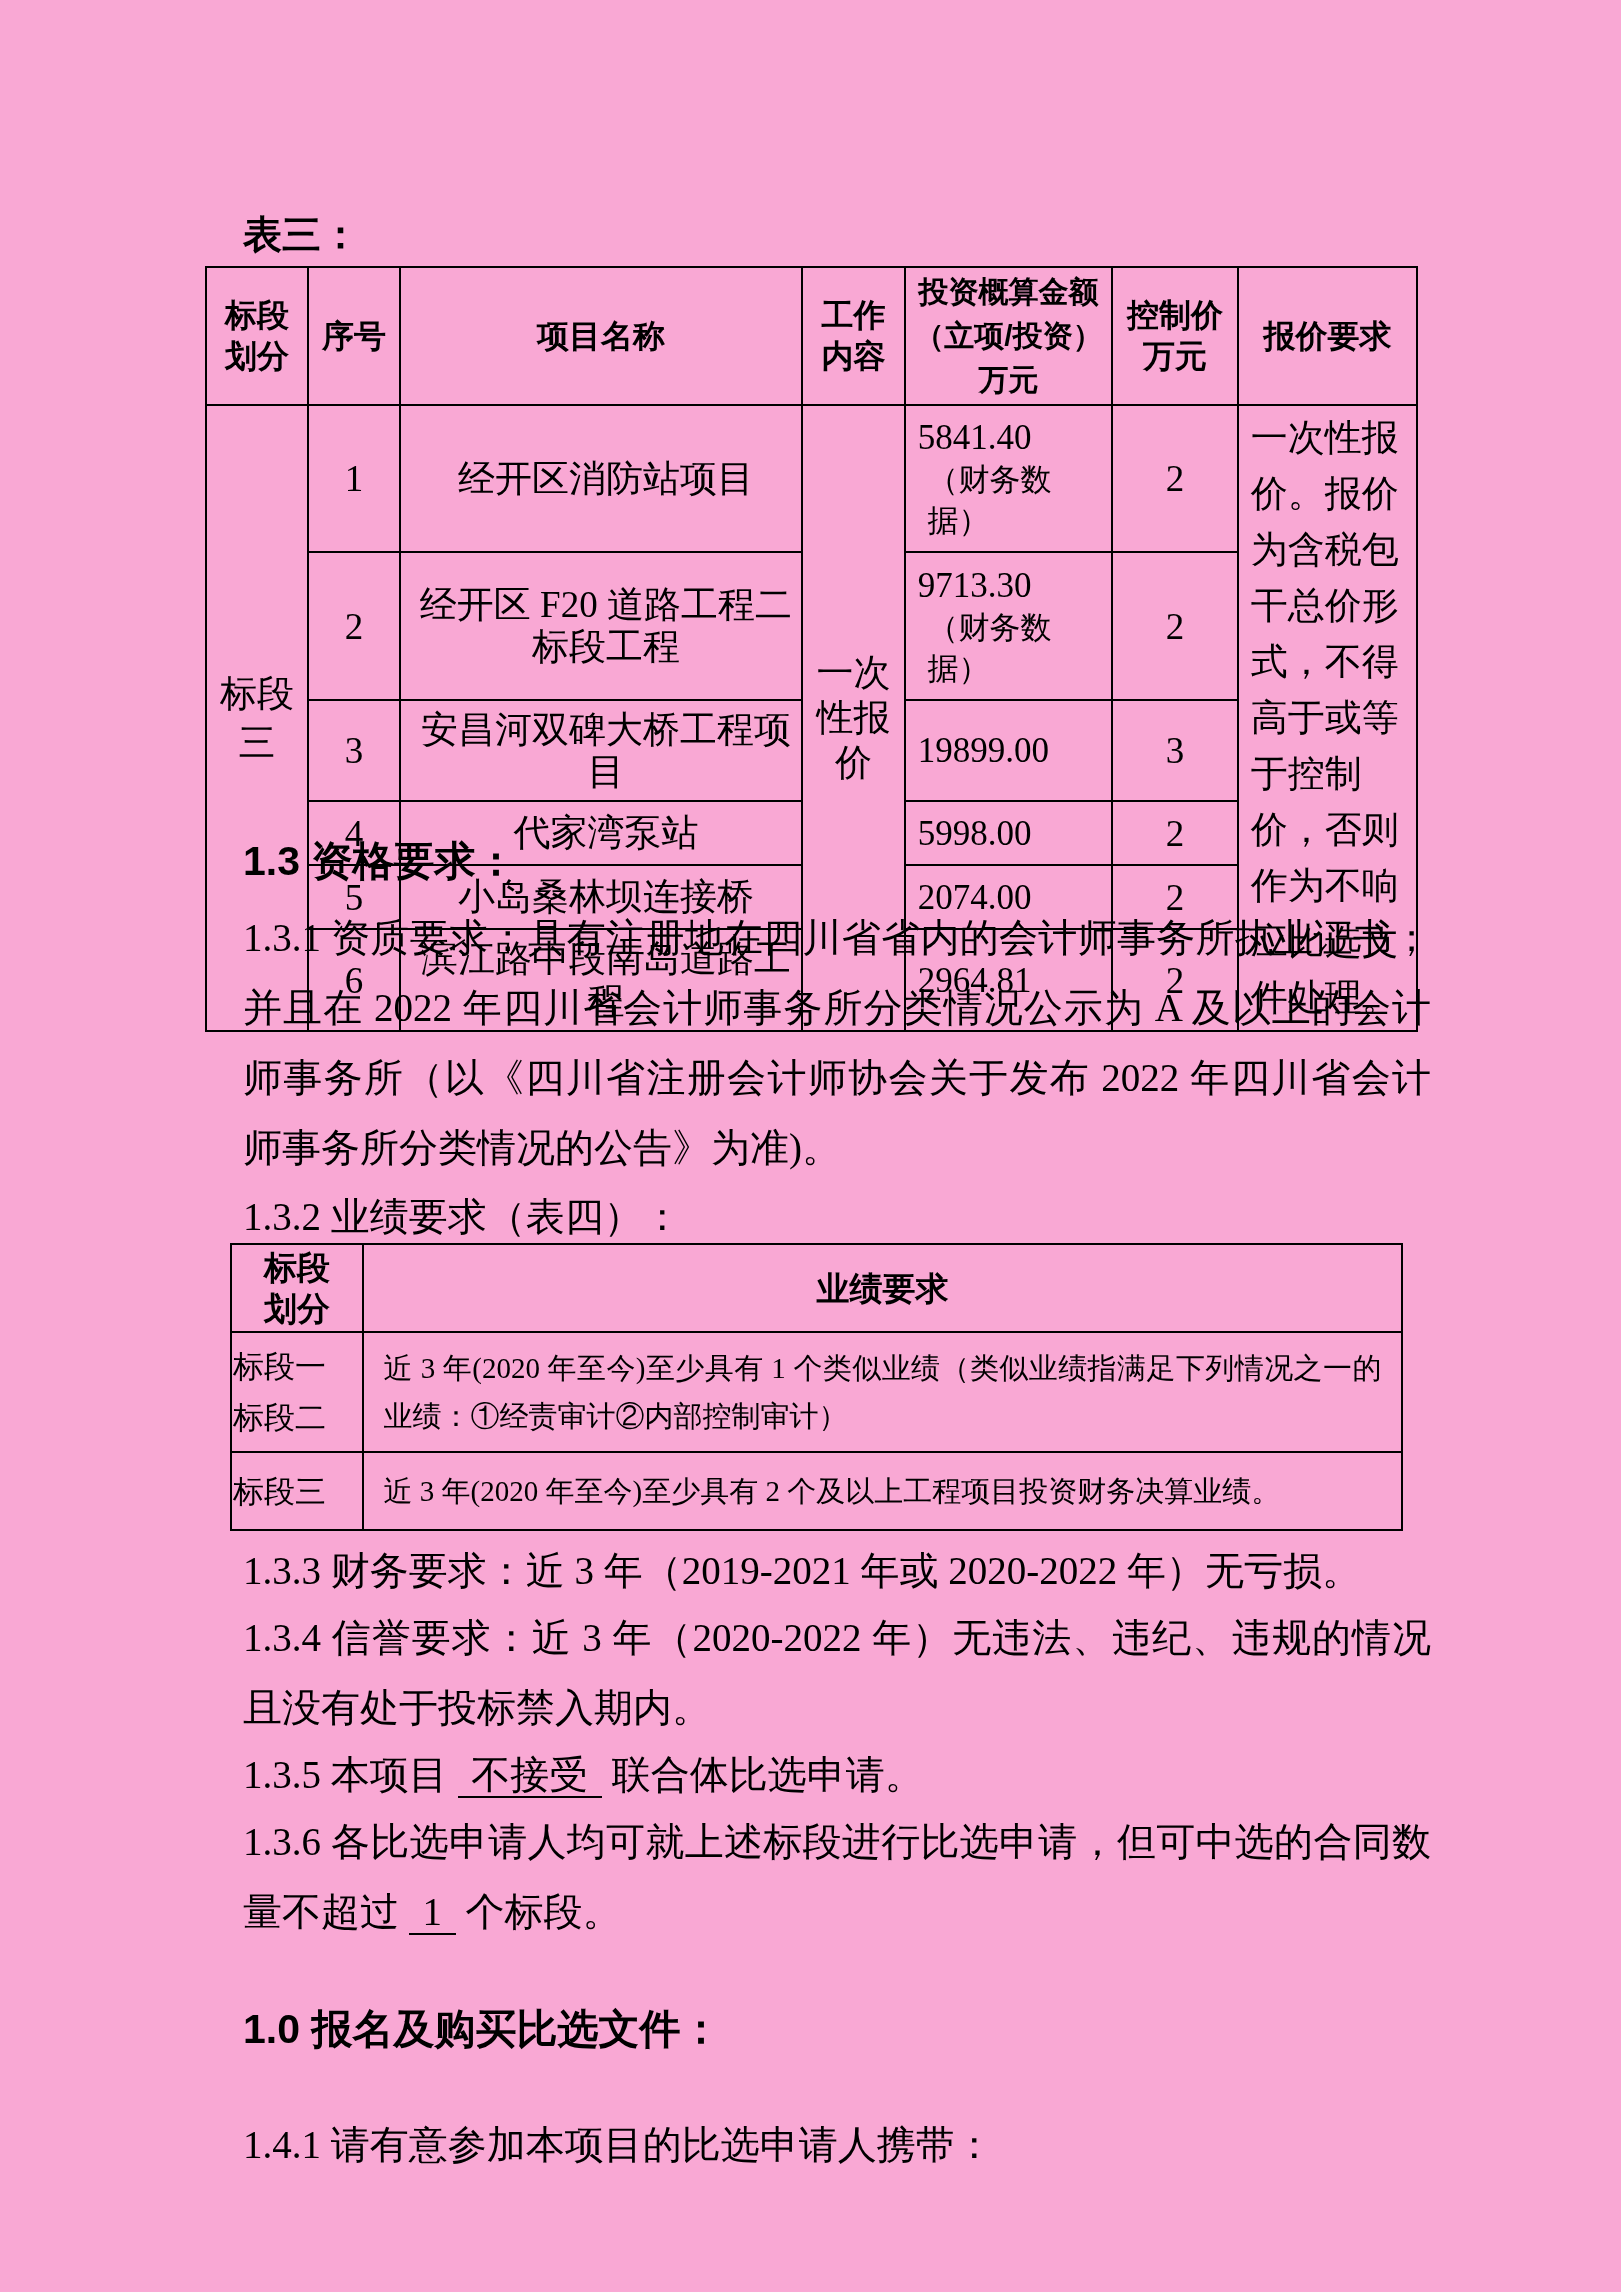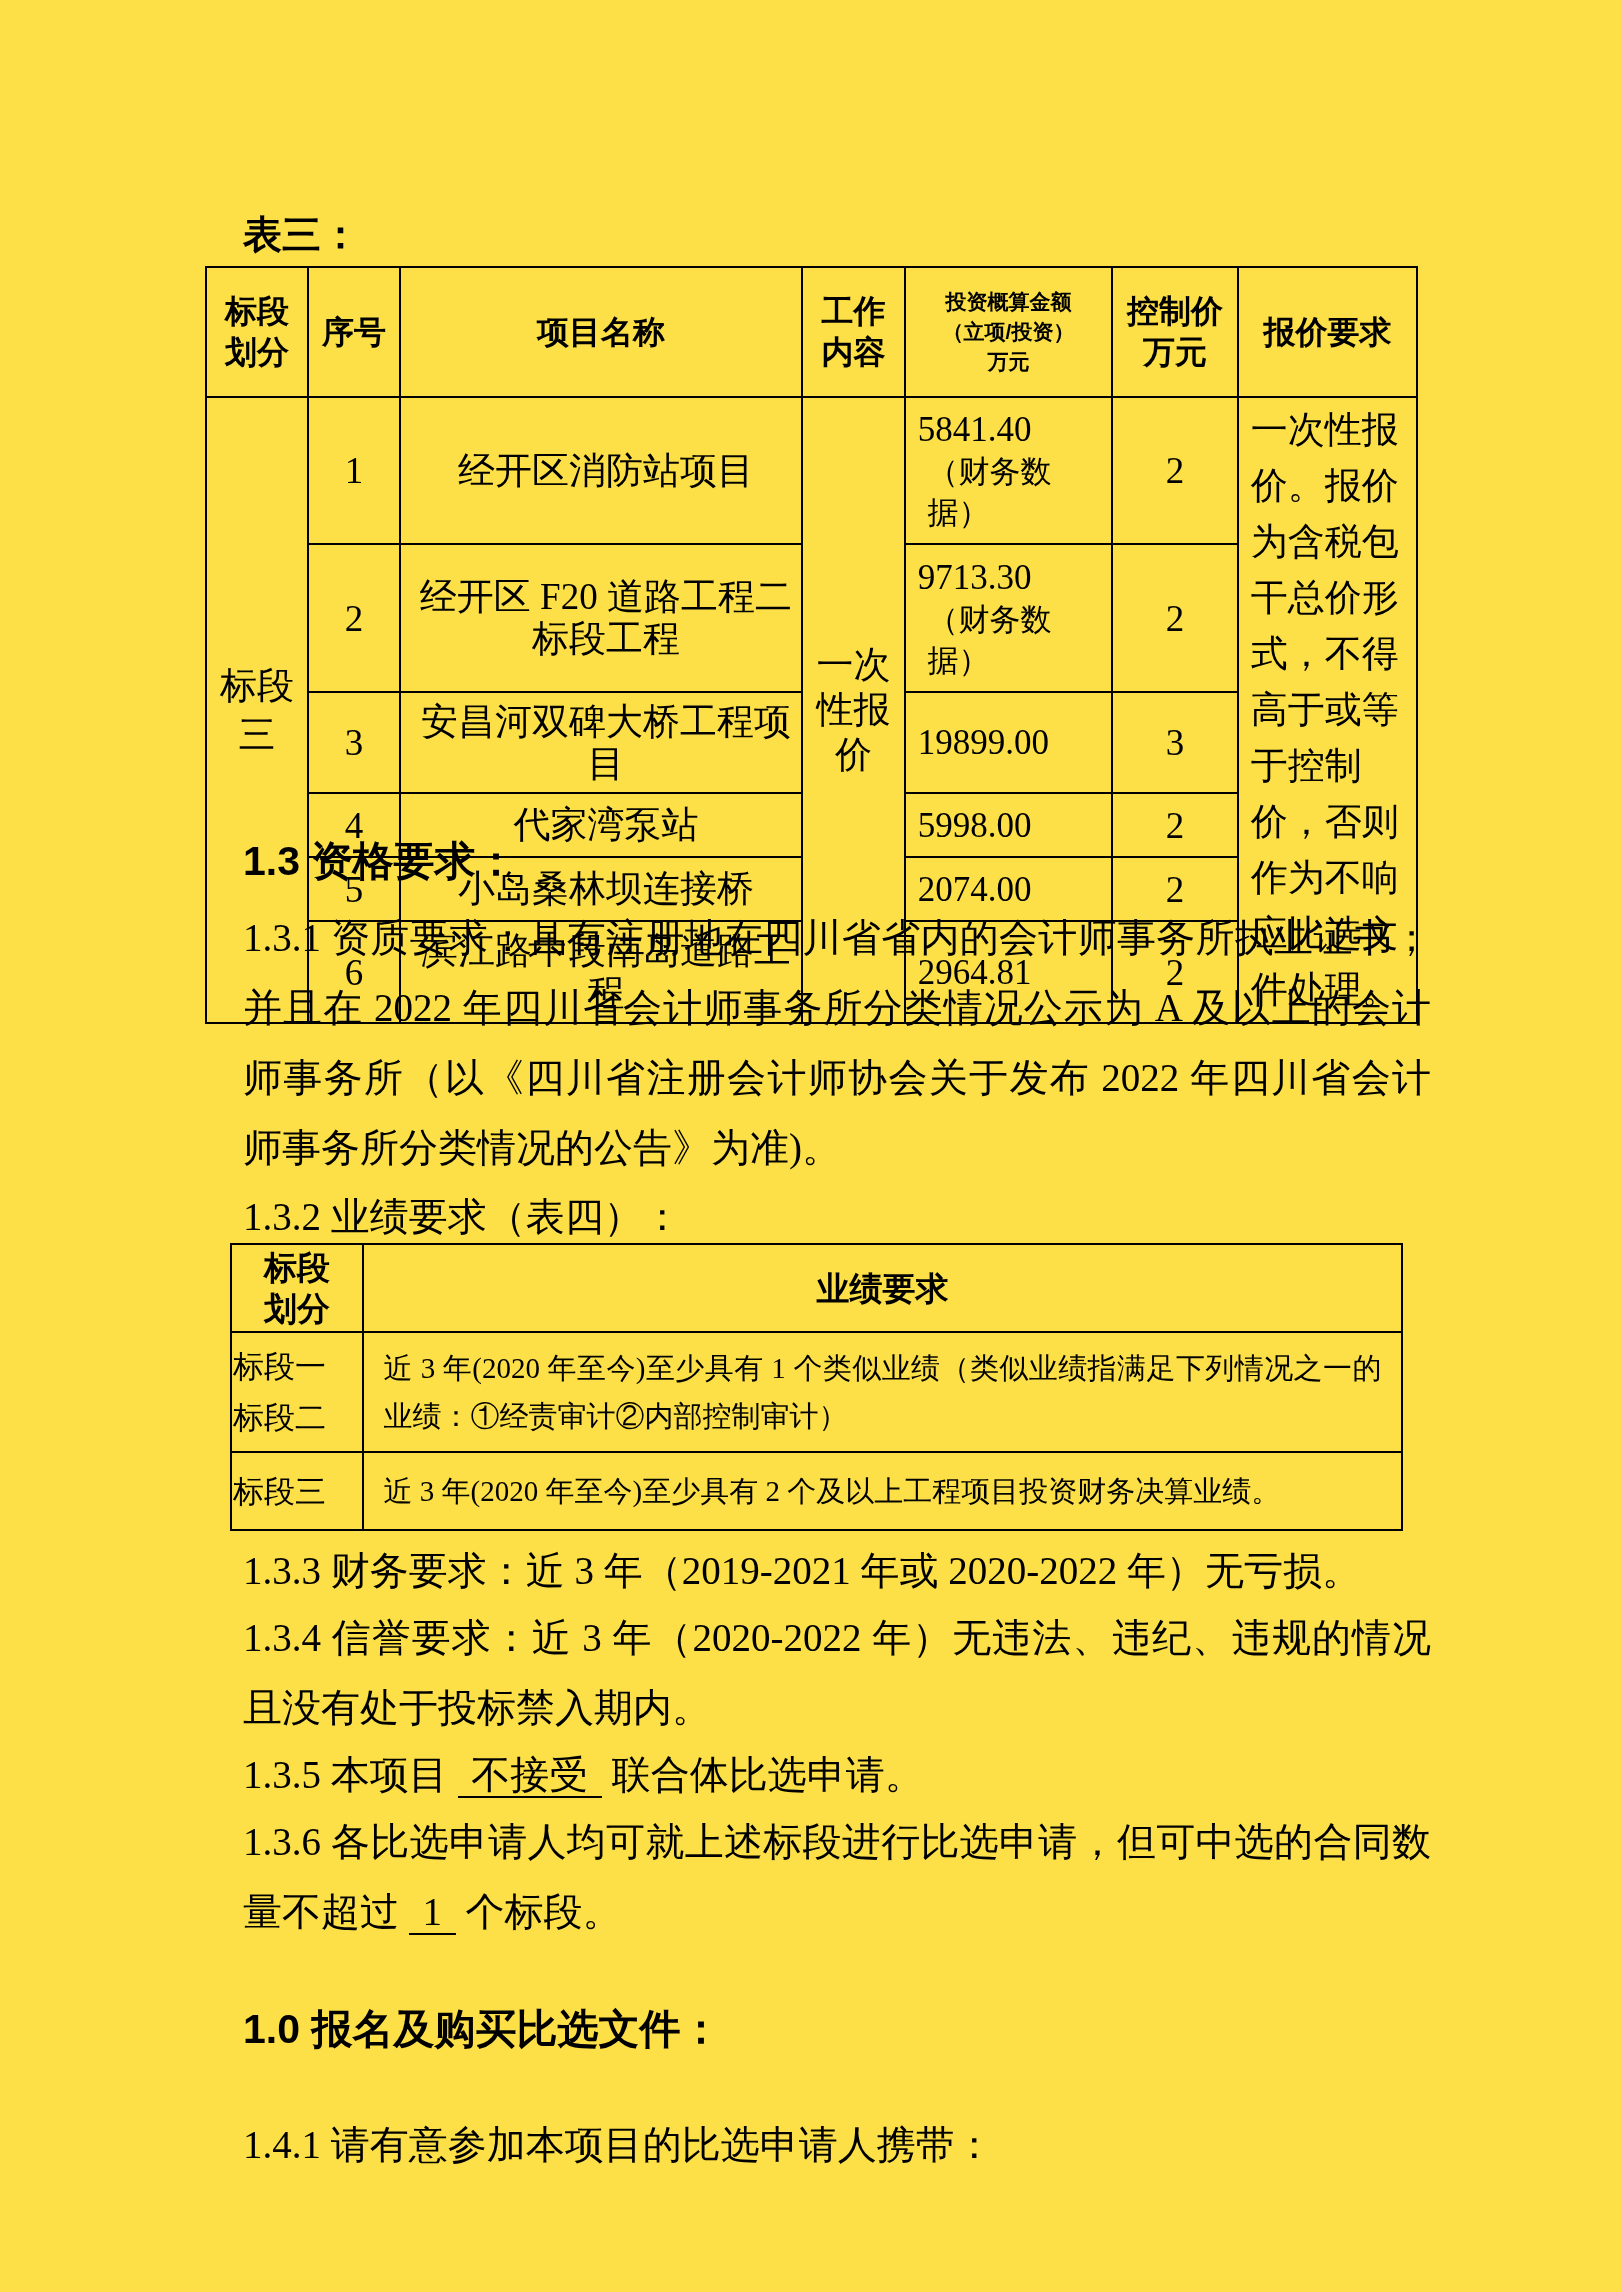--- a/index.html
+++ b/index.html
@@ -1,18 +1,18 @@
 <!DOCTYPE html>
 <html><head>
 <meta charset="utf-8">
 <style>
   html,body { margin:0; padding:0; background:#888; }
   .page {
     position:relative; width:1621px; height:2293px; margin:0 auto;
-    background:#fde047; color:#000;
+    background:#f9a8d4; color:#000;
     font-family:"Liberation Serif","DejaVu Serif",serif;
   }
   .abs { position:absolute; }
   .doc-title {
     font-family:"Liberation Sans","DejaVu Sans",sans-serif;
     font-weight:700; font-size:39px; line-height:45px;
   }
   .heading {
     font-family:"Liberation Sans","DejaVu Sans",sans-serif;
     font-weight:700; font-size:41px; line-height:49px;
@@ -28,21 +28,21 @@
   table.t3 {
     border-collapse:collapse; table-layout:fixed; width:1211px;
     border:2.9px solid #000;
   }
   table.t3 th, table.t3 td { border:2px solid #000; overflow:hidden; }
   table.t3 th {
     font-family:"Liberation Sans","DejaVu Sans",sans-serif;
     font-weight:700; font-size:32px; line-height:41px;
     text-align:center; vertical-align:middle; white-space:pre-line; padding:2px;
   }
-  table.t3 th.amt-h { font-size:21px; line-height:30px; }
+  table.t3 th.amt-h { font-size:30px; line-height:44px; }
   table.t3 td { font-size:37px; vertical-align:middle;margin-top:36px; }
   td.sec-cell { text-align:center; font-size:35px; line-height:49px; padding:0 3.9px; }
   td.no-cell { text-align:center; }
   td.name-cell { text-align:center; padding:2px 7.8px 2px 17.6px; line-height:42px; }
   td.work-cell { text-align:center; font-size:31px; line-height:45px; padding:0 3.9px; }
   td.amt-cell { text-align:left; padding:2px 3.9px 2px 11.8px; }
   .amt-main { font-size:35px; line-height:43px; }
   .amt-note { font-size:31px; line-height:41px; padding-left:9.8px; }
   td.ctl-cell { text-align:center; }
   td.quote-cell {

